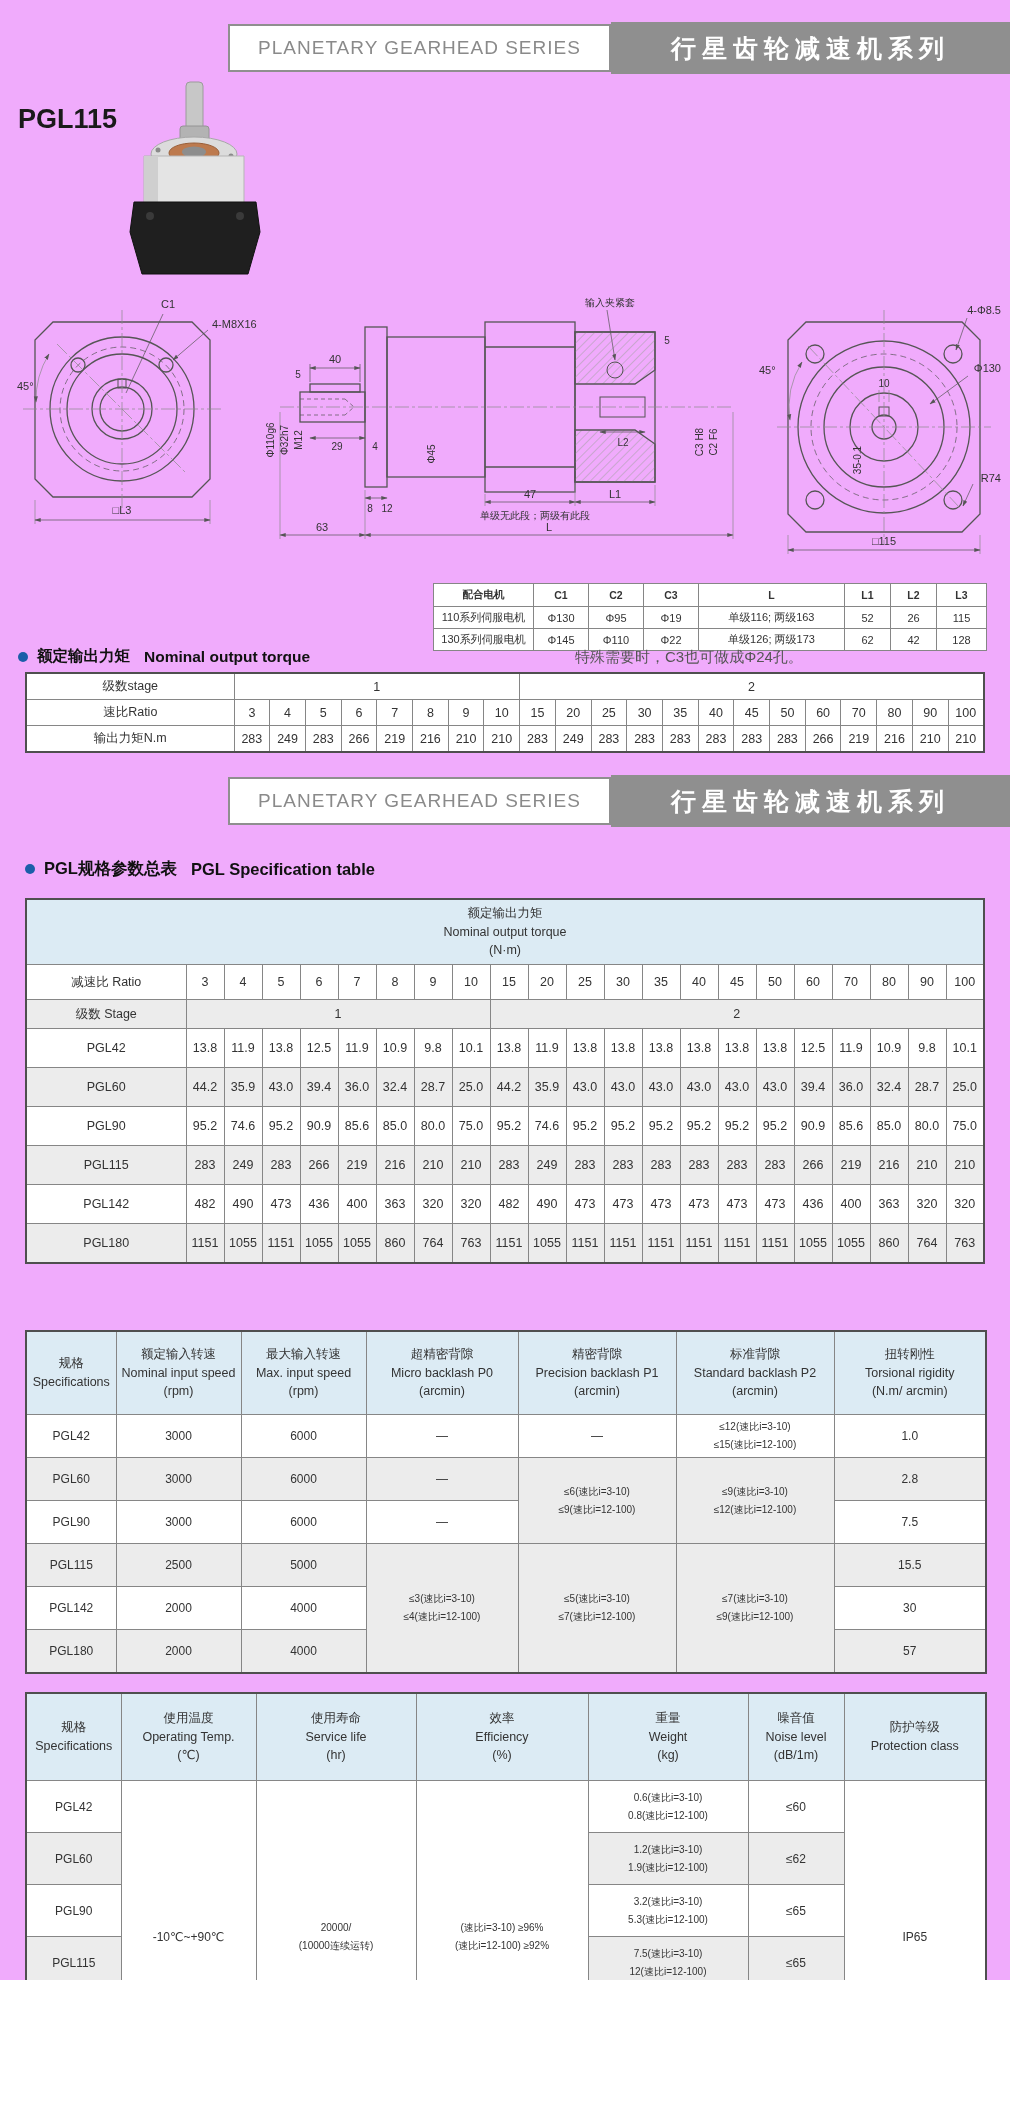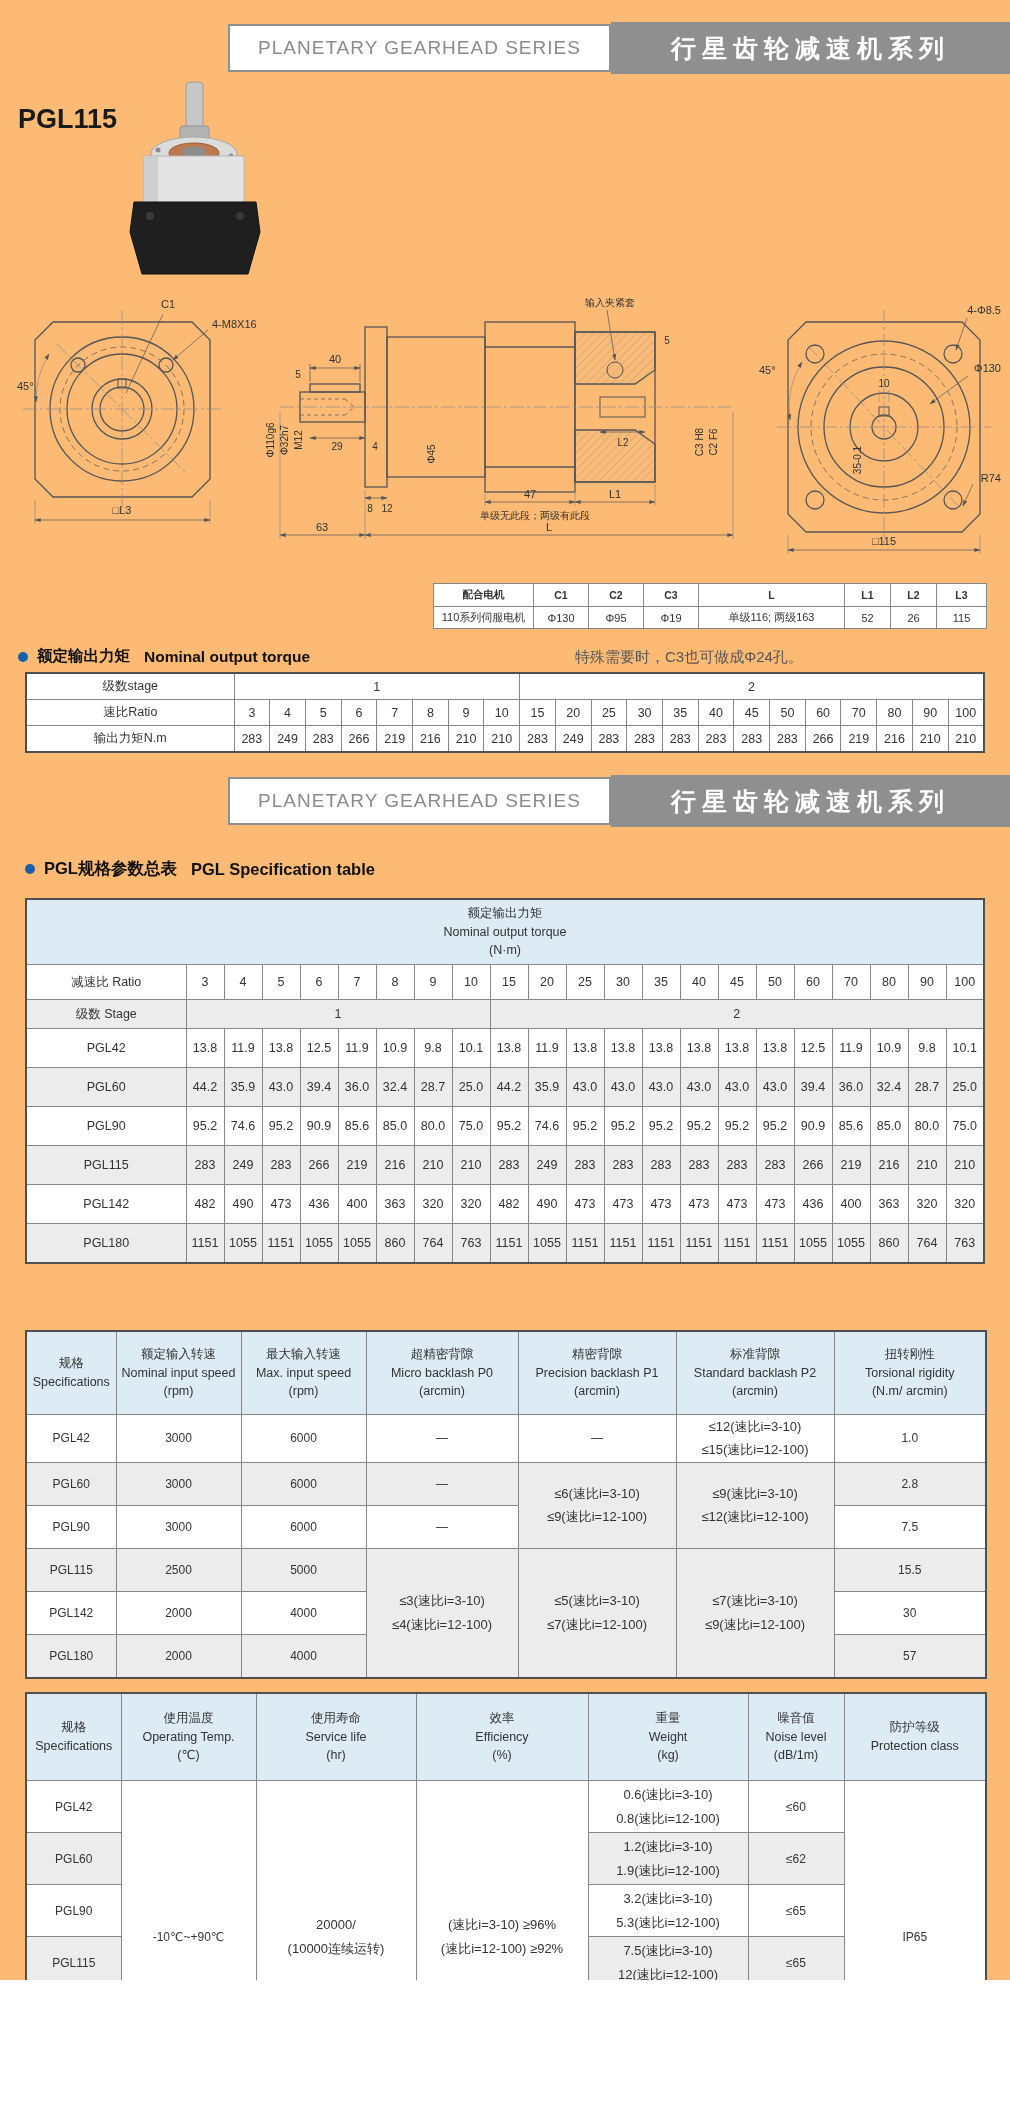--- a/index.html
+++ b/index.html
@@ -1,16 +1,16 @@
 <!DOCTYPE html>
 <html><head>
 <meta charset="utf-8">
 <style>
   html,body{margin:0;padding:0;background:#fff;font-family:"Liberation Sans","DejaVu Sans",sans-serif;}
-  .page{position:relative;width:1010px;height:1980px;background:#fdba74;overflow:hidden;color:#333;}
+  .page{position:relative;width:1010px;height:1980px;background:#f0abfc;overflow:hidden;color:#333;}
 
   
   .banner{position:absolute;left:0;width:1010px;height:52px;}
   .banner .en-box{position:absolute;left:228px;top:2px;width:379px;height:44px;border:2px solid #8f8f8f;
     background:#fff;display:flex;align-items:center;justify-content:center;color:#8a8a8a;
     font-size:19px;letter-spacing:1px;}
   .banner .cn-box{position:absolute;left:611px;top:0;width:399px;height:52px;background:#8f8f8f;
     display:flex;align-items:center;justify-content:center;color:#fff;font-size:25px;
     font-weight:bold;letter-spacing:6px;}
 
@@ -24,21 +24,21 @@
   .sec-head.big .cn,.sec-head.big .en{font-size:16.5px;}
 
   
   table.tbl{border-collapse:collapse;table-layout:fixed;position:absolute;background:#fff;padding-left:32px;}
   table.tbl td,table.tbl th{border:1px solid #868686;text-align:center;vertical-align:middle;
     padding:0;font-weight:normal;color:#333;overflow:hidden;}
   table.tbl{border:2px solid #4f4f4f;}
   .bl{background:#dcebf4;}
   .gy{background:#ececec;}
   .hline{line-height:1.5;}
-  .two-line div{line-height:1.8;font-size:13px;}
+  .two-line div{line-height:1.8;font-size:10px;}
 
   
   #fit-table{left:433px;top:583px;width:553px;font-size:10px;border-width:1.5px;}
   #fit-table th{font-size:10.5px;font-weight:bold;height:22px;}
   #fit-table td{height:21px;font-size:11px;}
   .fit-note{position:absolute;left:575px;top:648px;font-size:15px;color:#555;}
 
   
   #torque-table{left:25px;top:672px;width:960px;font-size:12.5px;}
   #torque-table td{height:25px;}
@@ -247,20 +247,30 @@
     <tr>
           <td>110系列伺服电机</td>
           <td>Φ130</td>
           <td>Φ95</td>
           <td>Φ19</td>
           <td>单级116; 两级163</td>
           <td>52</td>
           <td>26</td>
           <td>115</td>
         </tr>
+    <tr>
+          <td>130系列伺服电机</td>
+          <td>Φ145</td>
+          <td>Φ110</td>
+          <td>Φ22</td>
+          <td>单级126; 两级173</td>
+          <td>62</td>
+          <td>42</td>
+          <td>128</td>
+        </tr>
   </tbody>
     </table>
   <div class="fit-note">特殊需要时，C3也可做成Φ24孔。</div>
 
   <div class="sec-head" style="left:18px;top:646px;">
     <span class="dot"></span>
     <span class="cn">额定输出力矩</span>
     <span class="en">Nominal output torque</span>
   </div>
 

